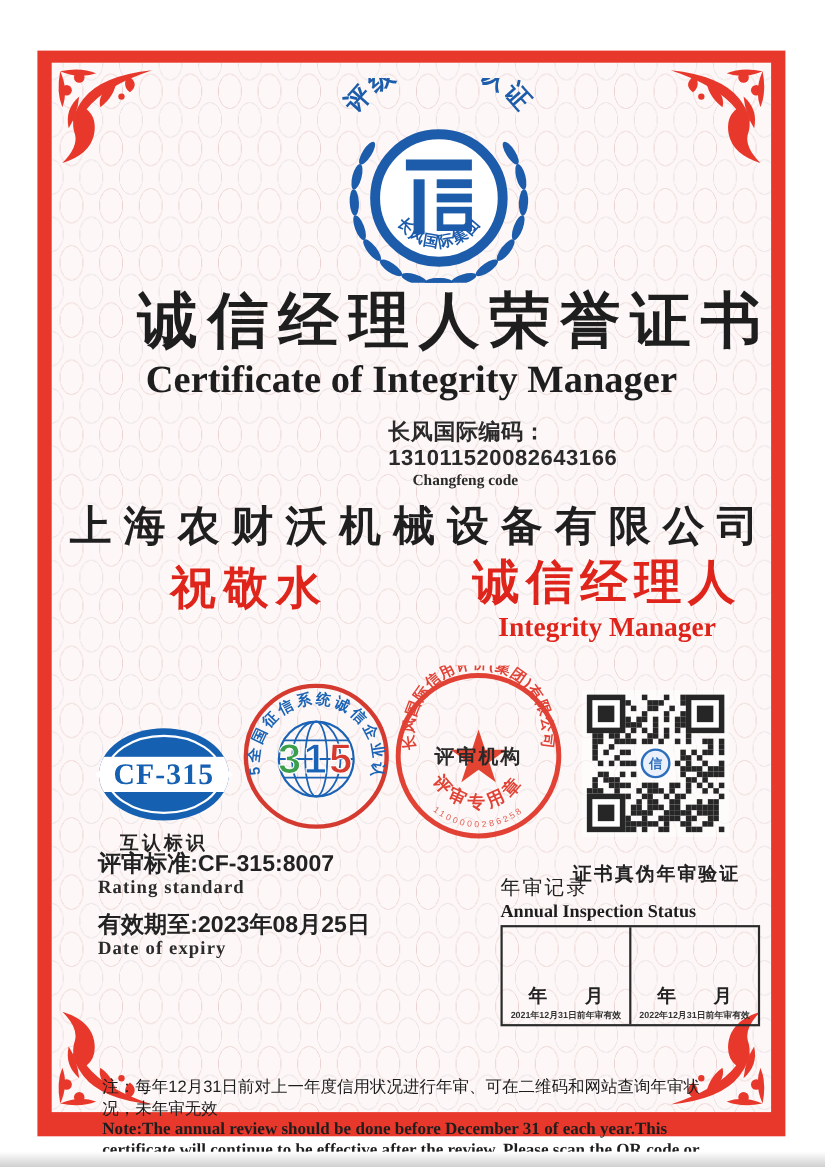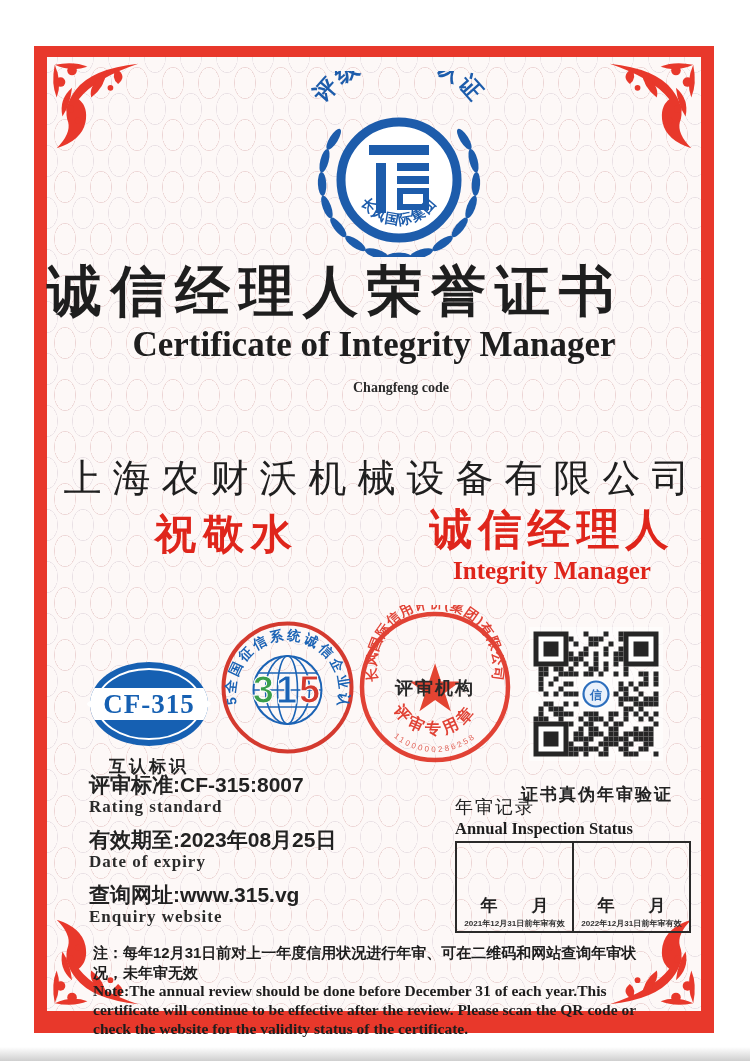--- a/index.html
+++ b/index.html
@@ -17,28 +17,28 @@
         background-position:0 0,18px 26px;}
   .ornament{position:absolute;width:96px;height:96px;}
   .orn-tl{left:2px;top:2px;}
   .orn-tr{right:2px;top:2px;transform:scaleX(-1);}
   .orn-bl{left:2px;bottom:2px;transform:scaleY(-1);}
   .orn-br{right:2px;bottom:2px;transform:scale(-1,-1);}
   .abs{position:absolute;}
   
   .emblem{left:182px;top:14px;width:340px;height:186px;}
   
-  .title-cn{left:0;right:0;top:198px;text-align:left;font-size:55px;font-weight:bold;
-            color:#1e1e1e;letter-spacing:9px;}
+  .title-cn{left:0;right:0;top:198px;text-align:right;font-size:55px;font-weight:bold;
+            color:#1e1e1e;letter-spacing:9px;padding-left:16px;}
   .title-en{left:0;right:0;top:268px;text-align:center;font-family:"Liberation Serif","DejaVu Serif",serif;
             font-size:35px;font-weight:bold;color:#1e1e1e;}
   .code-block{left:306px;top:322px;color:#2a2a2a;}
   .code-cn{font-size:20px;font-weight:bold;letter-spacing:.5px;}
-  .code-en{font-family:"Liberation Serif","DejaVu Serif",serif;font-size:14px;font-weight:bold;margin-top:1px;}
-  .company{left:0;right:0;top:396px;text-align:center;font-size:38px;font-weight:normal;
+  .code-en{font-family:"Liberation Serif","DejaVu Serif",serif;font-size:14px;font-weight:bold;margin-top:1px;margin-left:22px;}
+  .company{left:0;right:0;top:396px;text-align:center;font-size:38px;font-weight:bold;
            color:#1f1f1f;letter-spacing:11px;padding-left:16px;}
   .person{left:108px;top:450px;font-size:41px;font-weight:bold;color:#df251b;letter-spacing:7px;}
   .role{left:360px;top:444px;width:290px;text-align:center;color:#df251b;}
   .role-cn{font-size:43px;font-weight:bold;letter-spacing:6px;}
   .role-en{font-family:"Liberation Serif","DejaVu Serif",serif;font-size:25px;font-weight:bold;margin-top:-2px;}
   
   .cf315{left:38px;top:600px;width:128px;height:94px;}
   .cf315-caption{left:62px;top:698px;font-size:17px;font-weight:bold;color:#222;letter-spacing:3px;}
   .globe{left:172px;top:562px;width:137px;height:137px;}
   .stamp{left:306px;top:548px;width:164px;height:164px;opacity:.93;}
@@ -57,21 +57,21 @@
   .insp-en{font-family:"Liberation Serif","DejaVu Serif",serif;font-size:16.5px;font-weight:bold;color:#1d1d1d;}
   .insp-box{margin-top:2px;width:232px;height:88px;border:2px solid #2a2a2a;display:flex;}
   .insp-cell{flex:1;position:relative;}
   .insp-cell + .insp-cell{border-left:2px solid #2a2a2a;}
   .insp-ym{position:absolute;left:0;right:0;bottom:14px;text-align:center;font-size:17px;
            font-weight:bold;color:#222;white-space:pre;}
   .insp-valid{position:absolute;left:0;right:0;bottom:1px;text-align:center;font-size:8.5px;
               font-weight:bold;color:#333;transform:scale(.95);}
   
   .note{left:46px;top:886px;width:566px;color:#1d1d1d;}
-  .note-cn{font-size:15px;font-weight:bold;line-height:1.3;}
+  .note-cn{font-size:15px;font-weight:normal;line-height:1.3;margin-top:36px;}
   .note-en{font-family:"Liberation Serif","DejaVu Serif",serif;font-size:15.5px;font-weight:bold;line-height:1.22;}
 </style>
 </head>
 <body>
 
 <div class="page">
   <div class="frame">
     <div class="inner">
 
       <svg class="ornament orn-tl" viewBox="0 0 100 100">
@@ -175,20 +175,21 @@
         </g>
         <text font-size="14" font-weight="bold" fill="#1d5cab" letter-spacing="1">
           <textPath href="#arcRibbon" startOffset="50%" text-anchor="middle">长风国际集团</textPath>
         </text>
       </svg>
 
       <div class="abs title-cn">诚信经理人荣誉证书</div>
       <div class="abs title-en">Certificate of Integrity Manager</div>
 
       <div class="abs code-block">
+        <div class="code-cn">长风国际编码：131011520082643166</div>
         <div class="code-en">Changfeng code</div>
       </div>
 
       <div class="abs company">上海农财沃机械设备有限公司</div>
       <div class="abs person">祝敬水</div>
       <div class="abs role">
         <div class="role-cn">诚信经理人</div>
         <div class="role-en">Integrity Manager</div>
       </div>
 
@@ -473,24 +474,20 @@
 
       <div class="abs details">
         <div class="detail-item">
           <div class="detail-cn">评审标准:CF-315:8007</div>
           <div class="detail-en">Rating standard</div>
         </div>
         <div class="detail-item">
           <div class="detail-cn">有效期至:2023年08月25日</div>
           <div class="detail-en">Date of expiry</div>
         </div>
-        <div class="detail-item">
-          <div class="detail-cn">查询网址:www.315.vg</div>
-          <div class="detail-en">Enquiry website</div>
-        </div>
       </div>
 
       <div class="abs insp">
         <div class="insp-cn">年审记录</div>
         <div class="insp-en">Annual Inspection Status</div>
         <div class="insp-box">
           <div class="insp-cell">
             <div class="insp-ym">年　　月</div>
             <div class="insp-valid">2021年12月31日前年审有效</div>
           </div>

